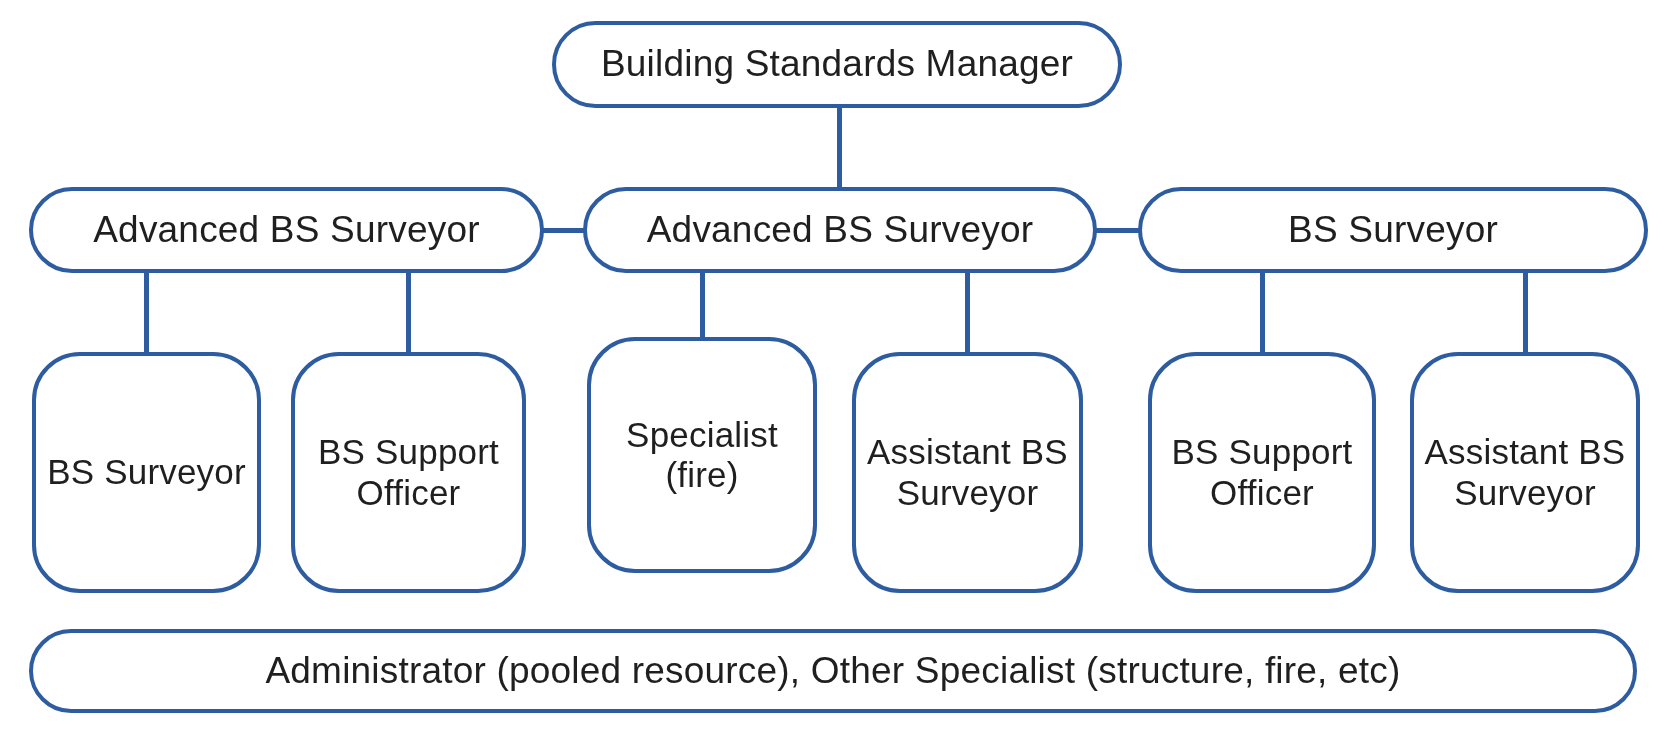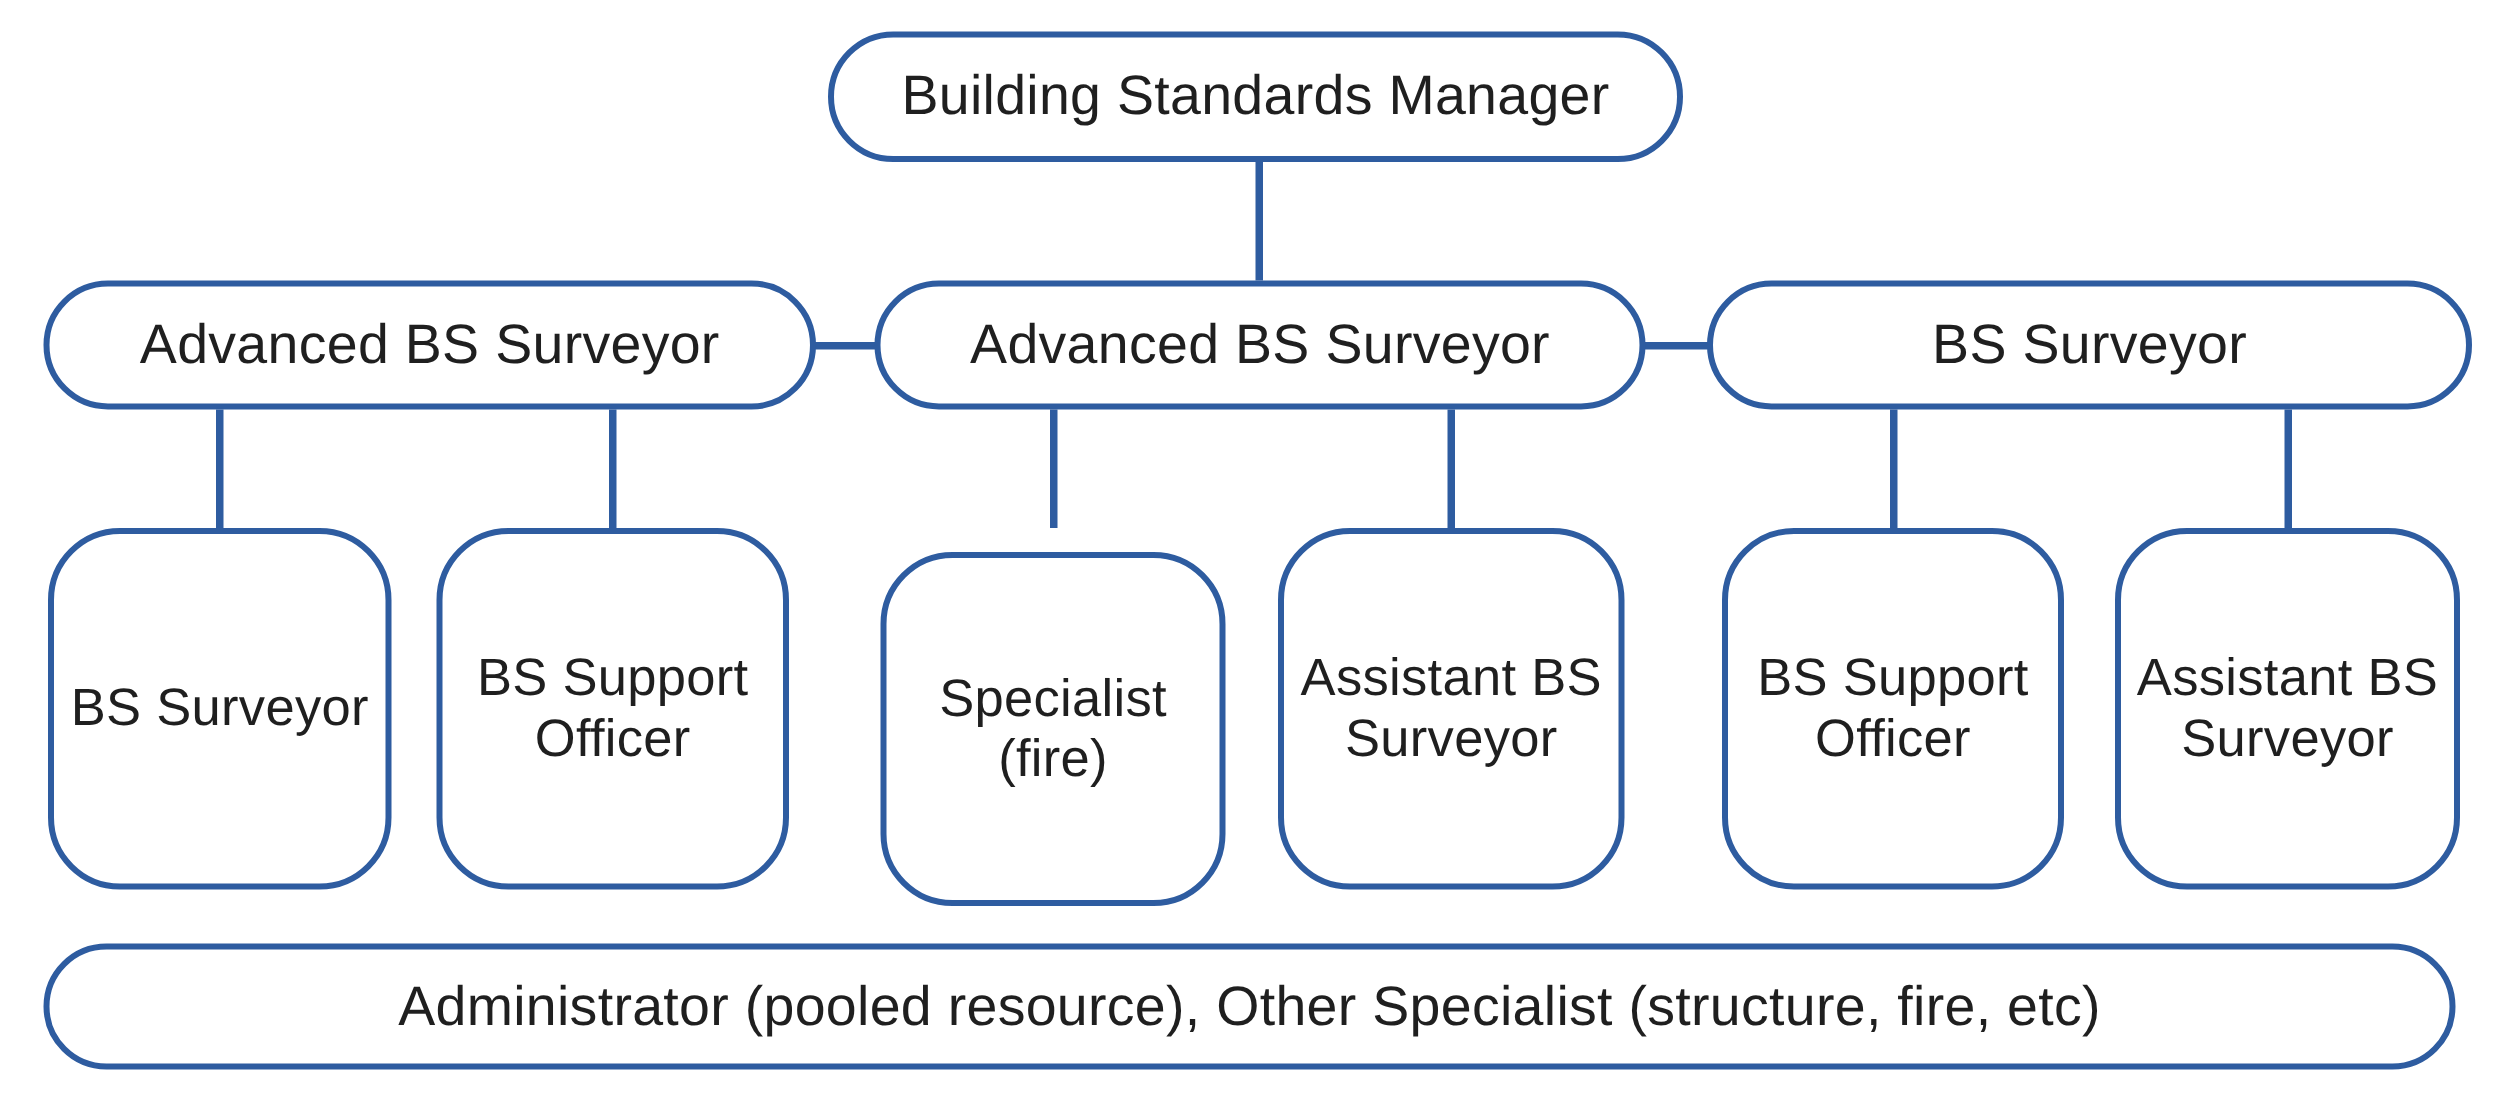--- a/index.html
+++ b/index.html
@@ -43,21 +43,21 @@
   #n-manager { left: 552px; top: 21px;  width: 570px; height: 87px; }
 
   
   #n-mid1 { left: 29px;   top: 187px; width: 515px; height: 86px; }
   #n-mid2 { left: 583px;  top: 187px; width: 514px; height: 86px; }
   #n-mid3 { left: 1138px; top: 187px; width: 510px; height: 86px; }
 
   
   #n-c1 { left: 32px;   top: 352px; width: 229px; height: 241px; }
   #n-c2 { left: 291px;  top: 352px; width: 235px; height: 241px; }
-  #n-c3 { left: 587px;  top: 368px; width: 230px; height: 236px; justify-content: center; }
+  #n-c3 { left: 587px;  top: 337px; width: 230px; height: 236px; justify-content: center; }
   #n-c4 { left: 852px;  top: 352px; width: 231px; height: 241px; }
   #n-c5 { left: 1148px; top: 352px; width: 228px; height: 241px; }
   #n-c6 { left: 1410px; top: 352px; width: 230px; height: 241px; }
 
   
   #n-pooled { left: 29px; top: 629px; width: 1608px; height: 84px; border-radius: 42px; justify-content: center; }
 
   
   #cn-top      { left: 837px;  top: 108px; height: 79px; }
   #cn-link1    { left: 542px;  top: 228px; width: 43px; }

